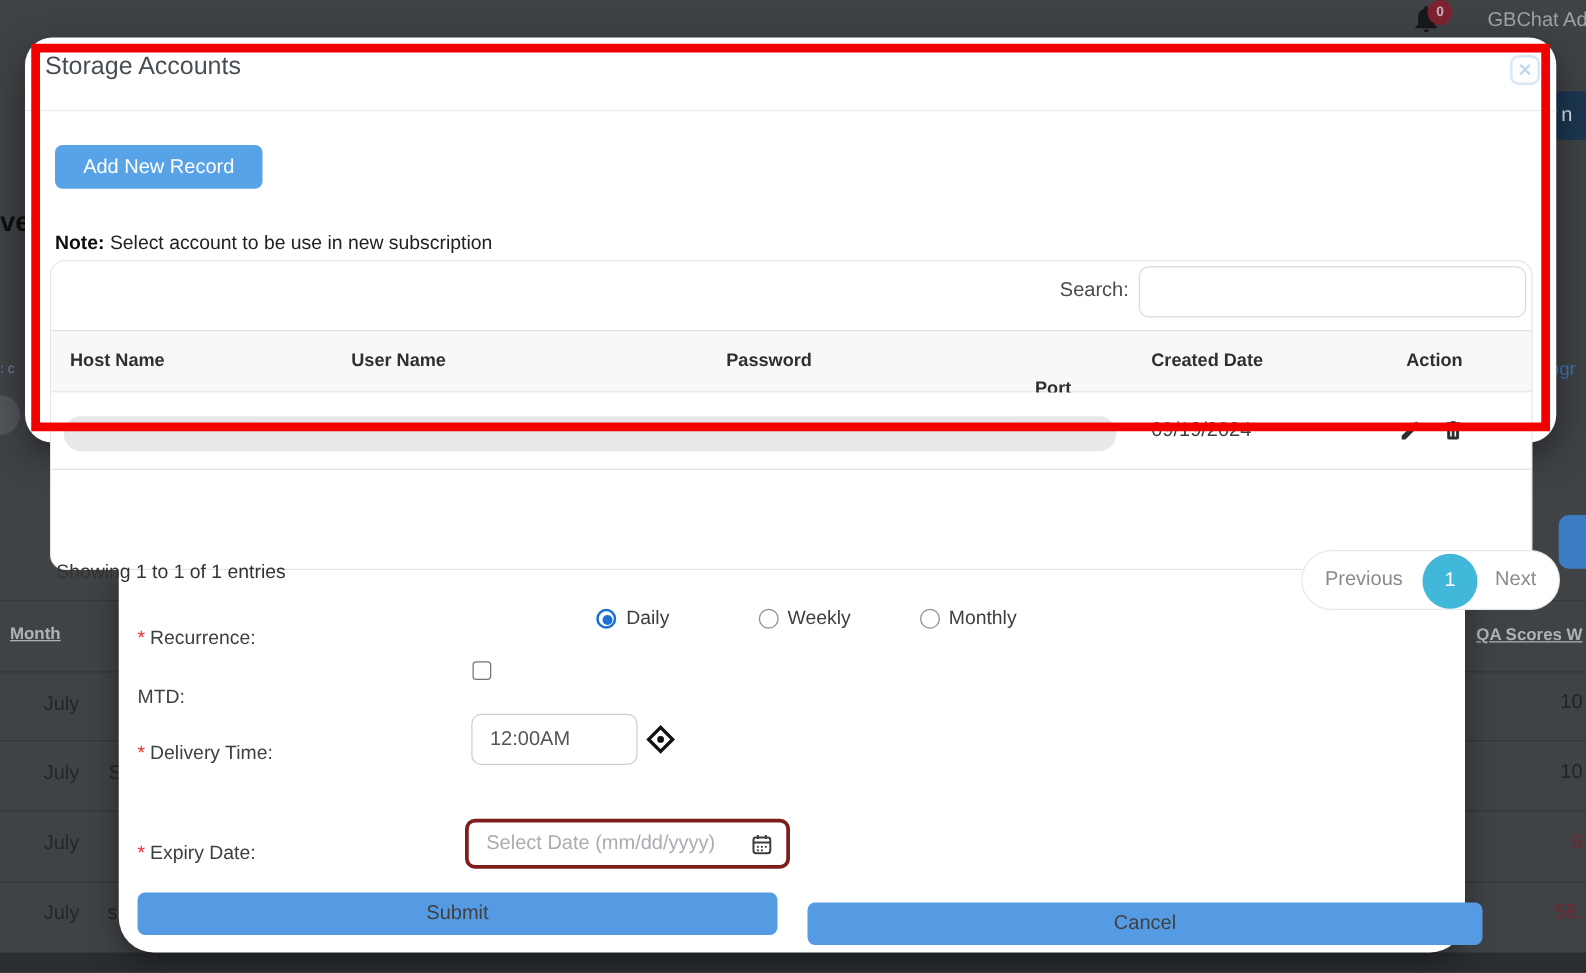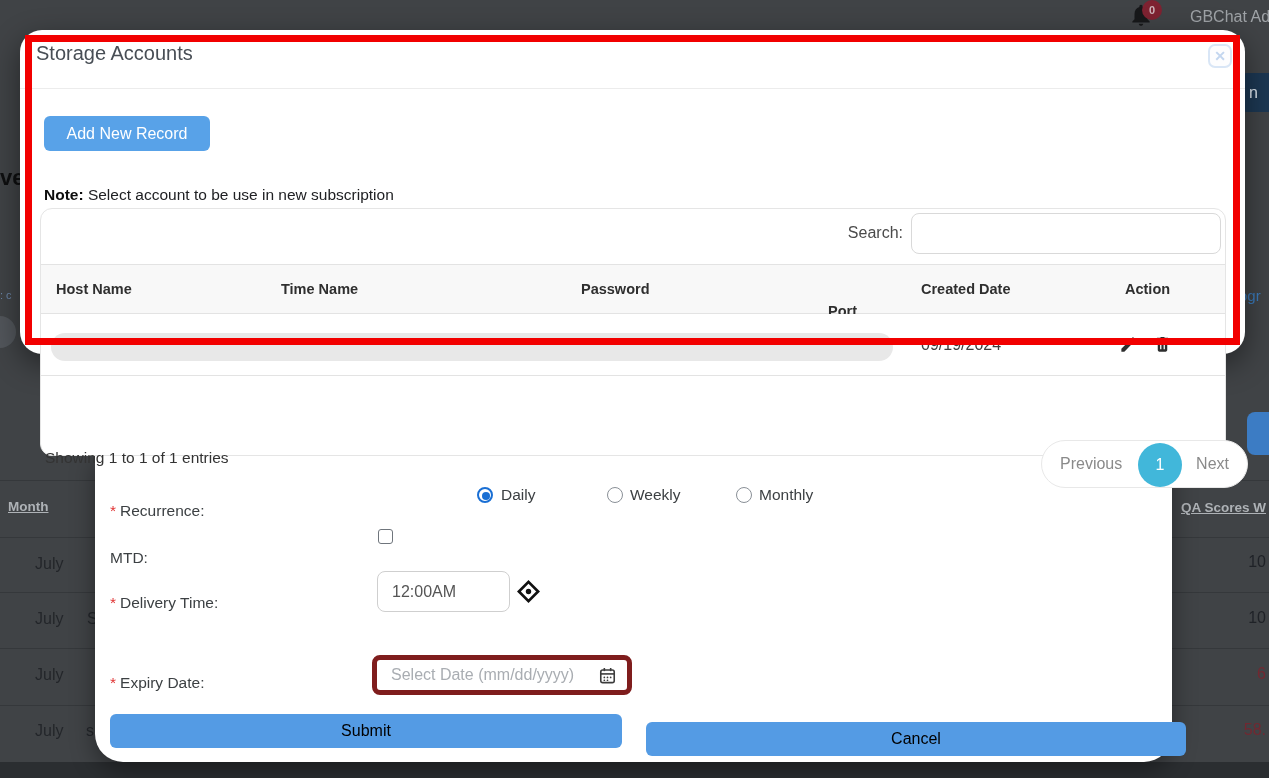--- a/index.html
+++ b/index.html
@@ -36,24 +36,24 @@
   .f-label { position:absolute; font-size:15.5px; color:#3c4043;margin-top:16px; }
   .req { color:#e03131; margin-right:4px; }
   .radio { position:absolute; width:16px; height:16px; border-radius:50%; border:1.5px solid #8a9097; background:#fff; }
   .radio.sel { border:2px solid #1a6fd4; }
   .radio.sel::after { content:""; position:absolute; left:2.5px; top:2.5px; width:8px; height:8px; border-radius:50%; background:#1a6fd4; }
   .radio-label { position:absolute; font-size:15.5px; color:#3c4043; }
   .checkbox { position:absolute; left:373px; top:527px; width:15px; height:15px; border:1.6px solid #6f757c; border-radius:3px; background:#fff; }
   .time-input { position:absolute; left:377px; top:571px; width:133px; height:41px; border:1px solid #cfcfcf; border-radius:8px;
     font-family:"Liberation Sans",sans-serif; font-size:16px; color:#555; padding:0 14px; outline:none; }
   .time-icon { position:absolute; left:516px; top:579px; width:25px; height:25px; }
-  .date-input-wrap { position:absolute; left:372px; top:655px; width:260px; height:40px; border:5px solid #7f1d1d; border-radius:8px;
+  .date-input-wrap { position:absolute; left:372px; top:655px; width:260px; height:40px; border:3px solid #7f1d1d; border-radius:8px;
     display:flex; align-items:center; padding:0 10px 0 14px; background:#fff; }
   .date-placeholder { flex:1; color:#a9adb2; font-size:16px; }
-  .btn-primary { position:absolute; height:34px; background:#549be4; border:none; border-radius:6px; color:#000000;
+  .btn-primary { position:absolute; height:34px; background:#549be4; border:none; border-radius:6px; color:#404040;
     font-family:"Liberation Sans",sans-serif; font-size:16px; cursor:pointer; }
 
   
   .storage-modal { position:absolute; left:20px; top:30px; width:1225px; height:324px; background:#fff;
     border-radius:22px; box-shadow:0 10px 30px rgba(0,0,0,.45);text-decoration:underline; }
   .annotation-border { position:absolute; left:5px; top:5px; right:5px; bottom:9px; border:7px solid #f20000; pointer-events:none; z-index:5; }
   .sm-title { position:absolute; left:16px; top:12px; font-size:20px; color:#484e55; }
   .sm-close { position:absolute; left:1188px; top:14px; width:24px; height:24px; border:2px solid #d9e6f6; border-radius:7px;
     color:#c3d6ef; font-size:14px; font-weight:bold; text-align:center; line-height:20px; background:#fdfdfe; cursor:pointer; }
   .sm-divider { position:absolute; left:0; top:58px; width:100%; height:1px; background:#ececec; }
@@ -188,21 +188,21 @@
   <div class="note-line">
     <b>Note:</b><span> Select account to be use in new subscription</span>
   </div>
 
   <div class="table-card">
     <div class="search-label">Search:</div>
     <input class="search-input" value="" style="">
 
     <div class="thead">
       <div class="th" style="left:15px;">Host Name</div>
-      <div class="th" style="left:240px;">Time Name</div>
+      <div class="th" style="left:240px;">User Name</div>
       <div class="th" style="left:540px;">Password</div>
       <div class="th" style="left:787px;margin-top:22px;">Port</div>
       <div class="th" style="left:880px;">Created Date</div>
       <div class="th" style="left:1084px;">Action</div>
     </div>
 
     <div class="trow">
       <div class="redact-pill"></div>
       <div class="cell-date">09/19/2024</div>
       <svg class="action-icon" style="left:1078px;" viewBox="0 0 24 24">

